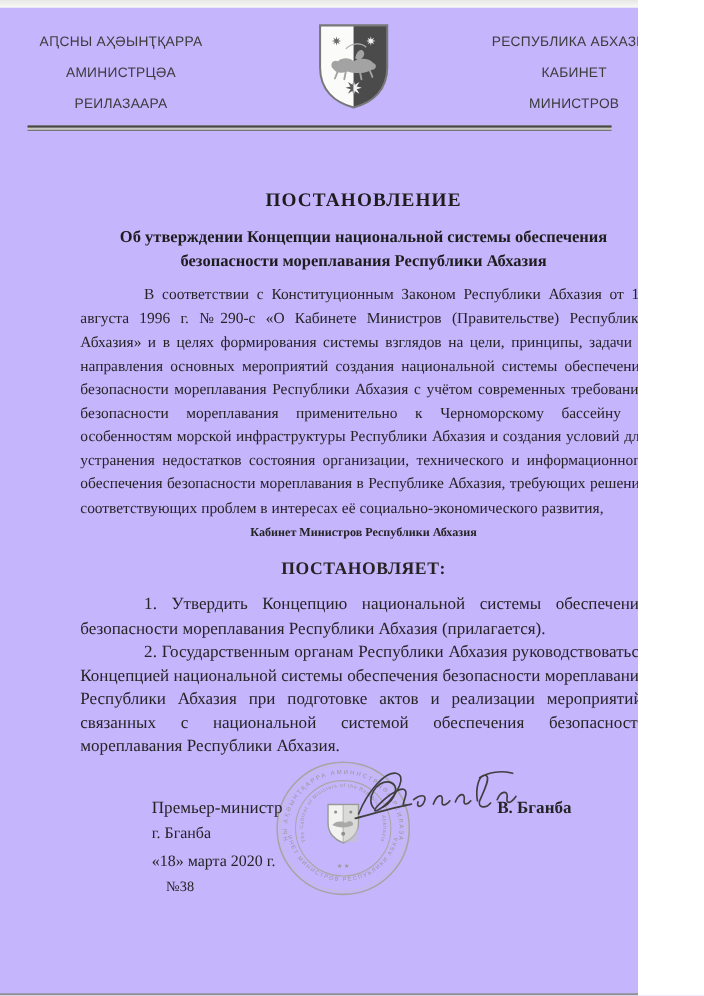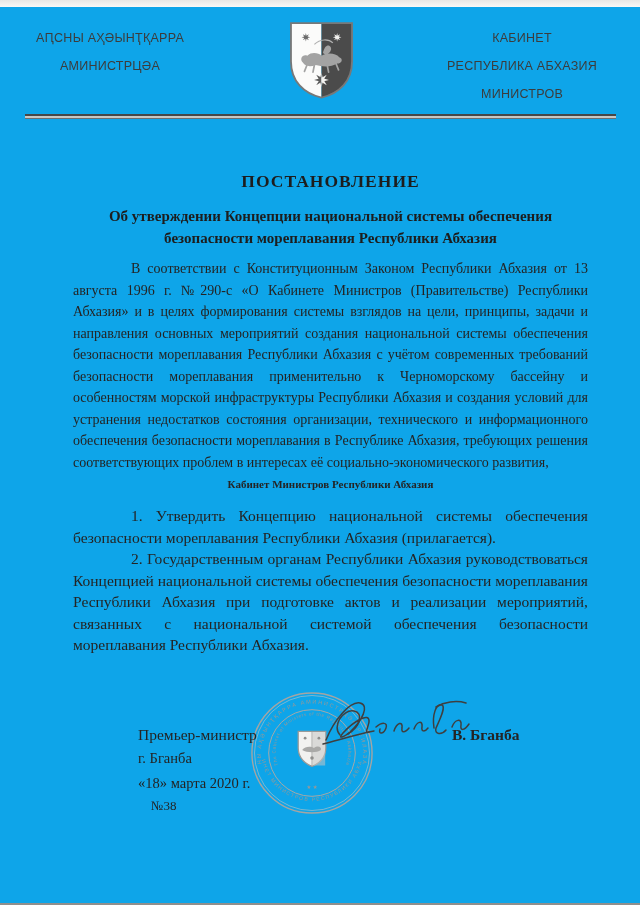--- a/index.html
+++ b/index.html
@@ -1,18 +1,18 @@
 <!DOCTYPE html>
 <html><head>
 <meta charset="utf-8">
 <style>
   html,body { margin:0; padding:0; background:#ffffff; }
   .page {
-    position:relative; width:640px; height:905px;
-    background:#0ea5e9; overflow:hidden;
+    position:relative; width:580px; height:905px;
+    background:#c4b5fd; overflow:hidden;
     font-family:"Liberation Serif", serif; color:#242424;
   }
   .scan-edge-top{ position:absolute; top:0; left:0; right:0; height:7px;
     background:linear-gradient(#e7e7e5,#f9f9f7); }
   .scan-edge-bottom{ position:absolute; bottom:0; left:0; right:0; height:2px;
     background:#8f8f8d; }
 
   
   .head-left, .head-right {
     position:absolute; top:24px; text-align:center;
@@ -59,20 +59,21 @@
 </style>
 </head>
 <body>
 
 <div class="page">
   <div class="scan-edge-top"></div>
 
   <div class="head-left">
     <div>АԤСНЫ АҲӘЫНҬҚАРРА</div>
     <div>АМИНИСТРЦӘА</div>
+    <div>РЕИЛАЗААРА</div>
   </div>
 
   <div class="arms">
     <svg viewBox="0 0 100 112" width="71" height="80">
       <defs>
         <clipPath id="shieldClip">
           <path d="M7,4 H93 V58 C93,86 75,103 50,109 C25,103 7,86 7,58 Z"></path>
         </clipPath>
         <clipPath id="leftHalf">
             <rect x="0" y="0" width="50" height="112"></rect>
@@ -99,32 +100,33 @@
         <path d="M40,34 C48,26 60,26 66,32" fill="none" stroke="#b0b0b0" stroke-width="1.6"></path>
         <path d="M52,46 C54,36 60,33 63,38 C65,42 61,47 56,49 Z" fill="#a3a3a3"></path>
         <path d="M24,60 C18,54 24,47 30,50 C36,44 46,46 50,50 C58,45 70,46 75,52 C81,54 79,61 72,61 C64,66 52,66 42,63 C34,66 27,65 24,60 Z" fill="#a3a3a3"></path>
         <path d="M30,62 L26,72 M40,63 L38,73 M58,63 L60,73 M70,60 L74,70" stroke="#a3a3a3" stroke-width="2.4" fill="none" stroke-linecap="round"></path>
       </g>
       <path d="M7,4 H93 V58 C93,86 75,103 50,109 C25,103 7,86 7,58 Z" fill="none" stroke="#787878" stroke-width="2.6"></path>
     </svg>
   </div>
 
   <div class="head-right">
+    <div>РЕСПУБЛИКА АБХАЗИЯ</div>
     <div>КАБИНЕТ</div>
-    <div>РЕСПУБЛИКА АБХАЗИЯ</div>
     <div>МИНИСТРОВ</div>
   </div>
 
   <div class="rule"></div>
 
   <div class="content">
     <div class="doc-title">ПОСТАНОВЛЕНИЕ</div>
     <div class="doc-subtitle">Об утверждении Концепции национальной системы обеспечения безопасности мореплавания Республики Абхазия</div>
     <p class="preamble">В соответствии с Конституционным Законом Республики Абхазия от 13 августа 1996 г. №290-с «О Кабинете Министров (Правительстве) Республики Абхазия» и в целях формирования системы взглядов на цели, принципы, задачи и направления основных мероприятий создания национальной системы обеспечения безопасности мореплавания Республики Абхазия с учётом современных требований безопасности мореплавания применительно к Черноморскому бассейну и особенностям морской инфраструктуры Республики Абхазия и создания условий для устранения недостатков состояния организации, технического и информационного обеспечения безопасности мореплавания в Республике Абхазия, требующих решения соответствующих проблем в интересах её социально-экономического развития,</p>
     <p class="authority">Кабинет Министров Республики Абхазия</p>
+    <p class="resolves">ПОСТАНОВЛЯЕТ:</p>
     <div class="items">
       <p>1. Утвердить Концепцию национальной системы обеспечения безопасности мореплавания Республики Абхазия (прилагается).</p>
       <p>2. Государственным органам Республики Абхазия руководствоваться Концепцией национальной системы обеспечения безопасности мореплавания Республики Абхазия при подготовке актов и реализации мероприятий, связанных с национальной системой обеспечения безопасности мореплавания Республики Абхазия.</p>
     </div>
   </div>
 
   <div class="sigblock">
 
     <div class="seal">
       <svg viewBox="0 0 130 130" width="128" height="128">

